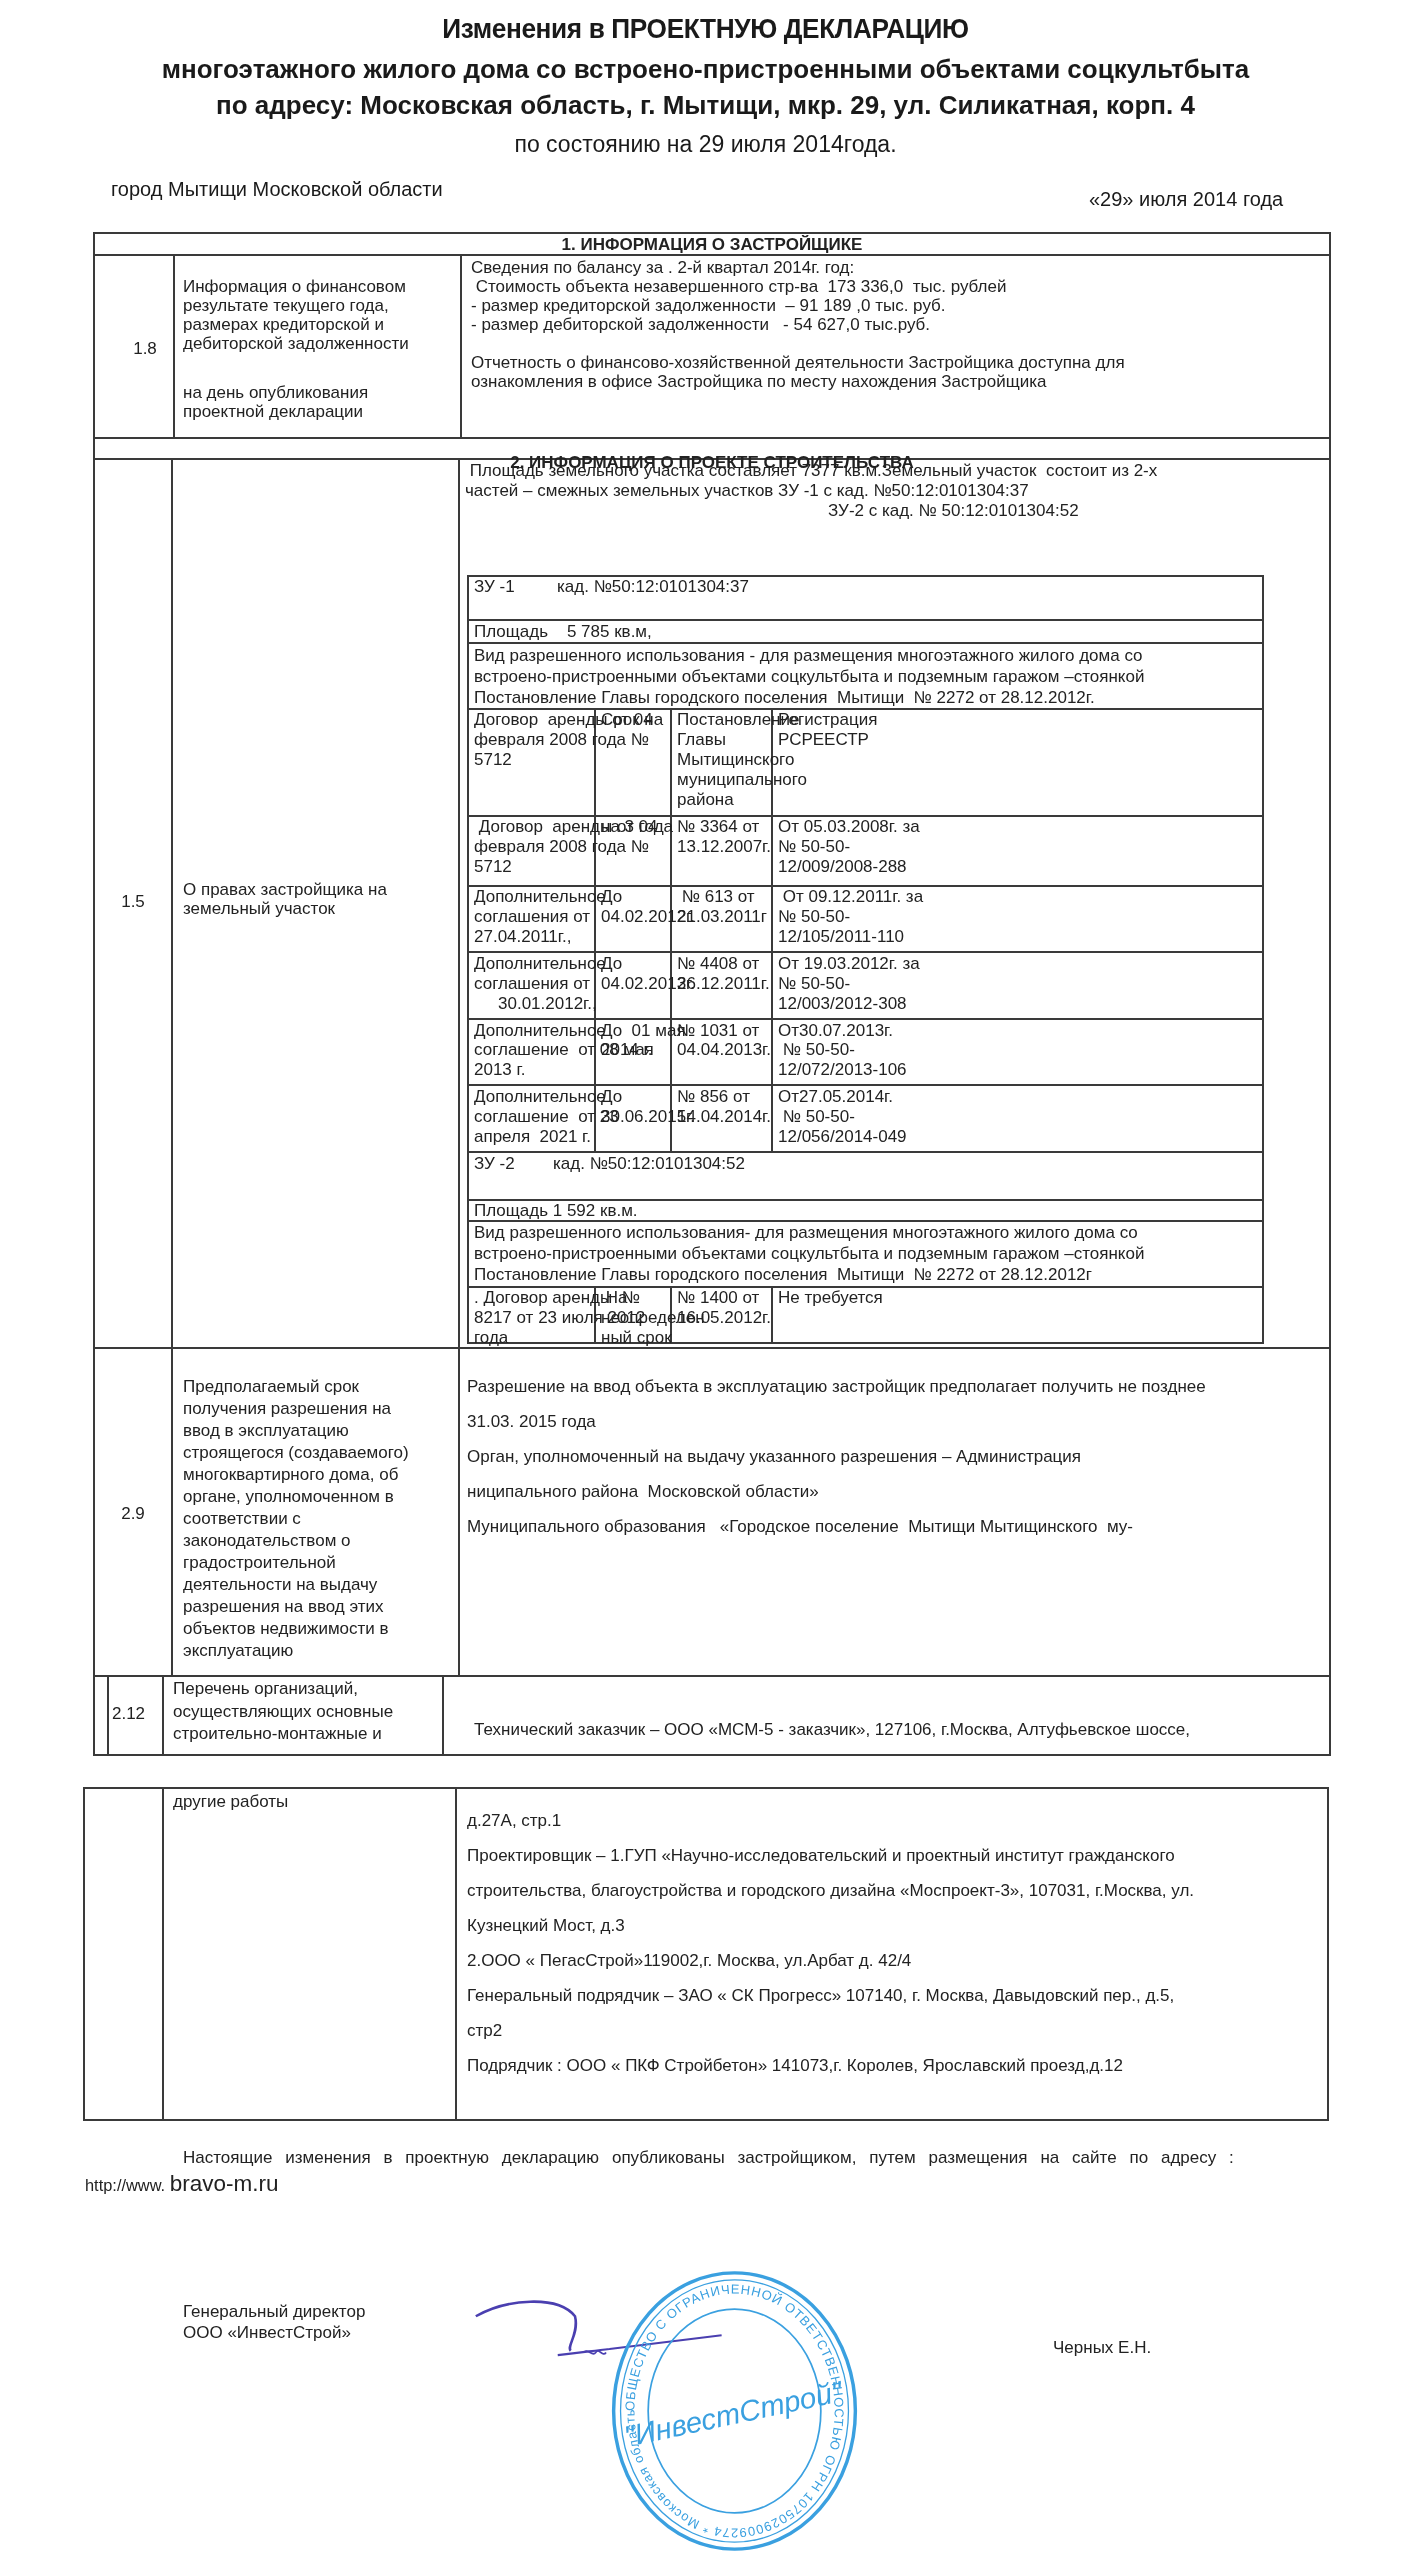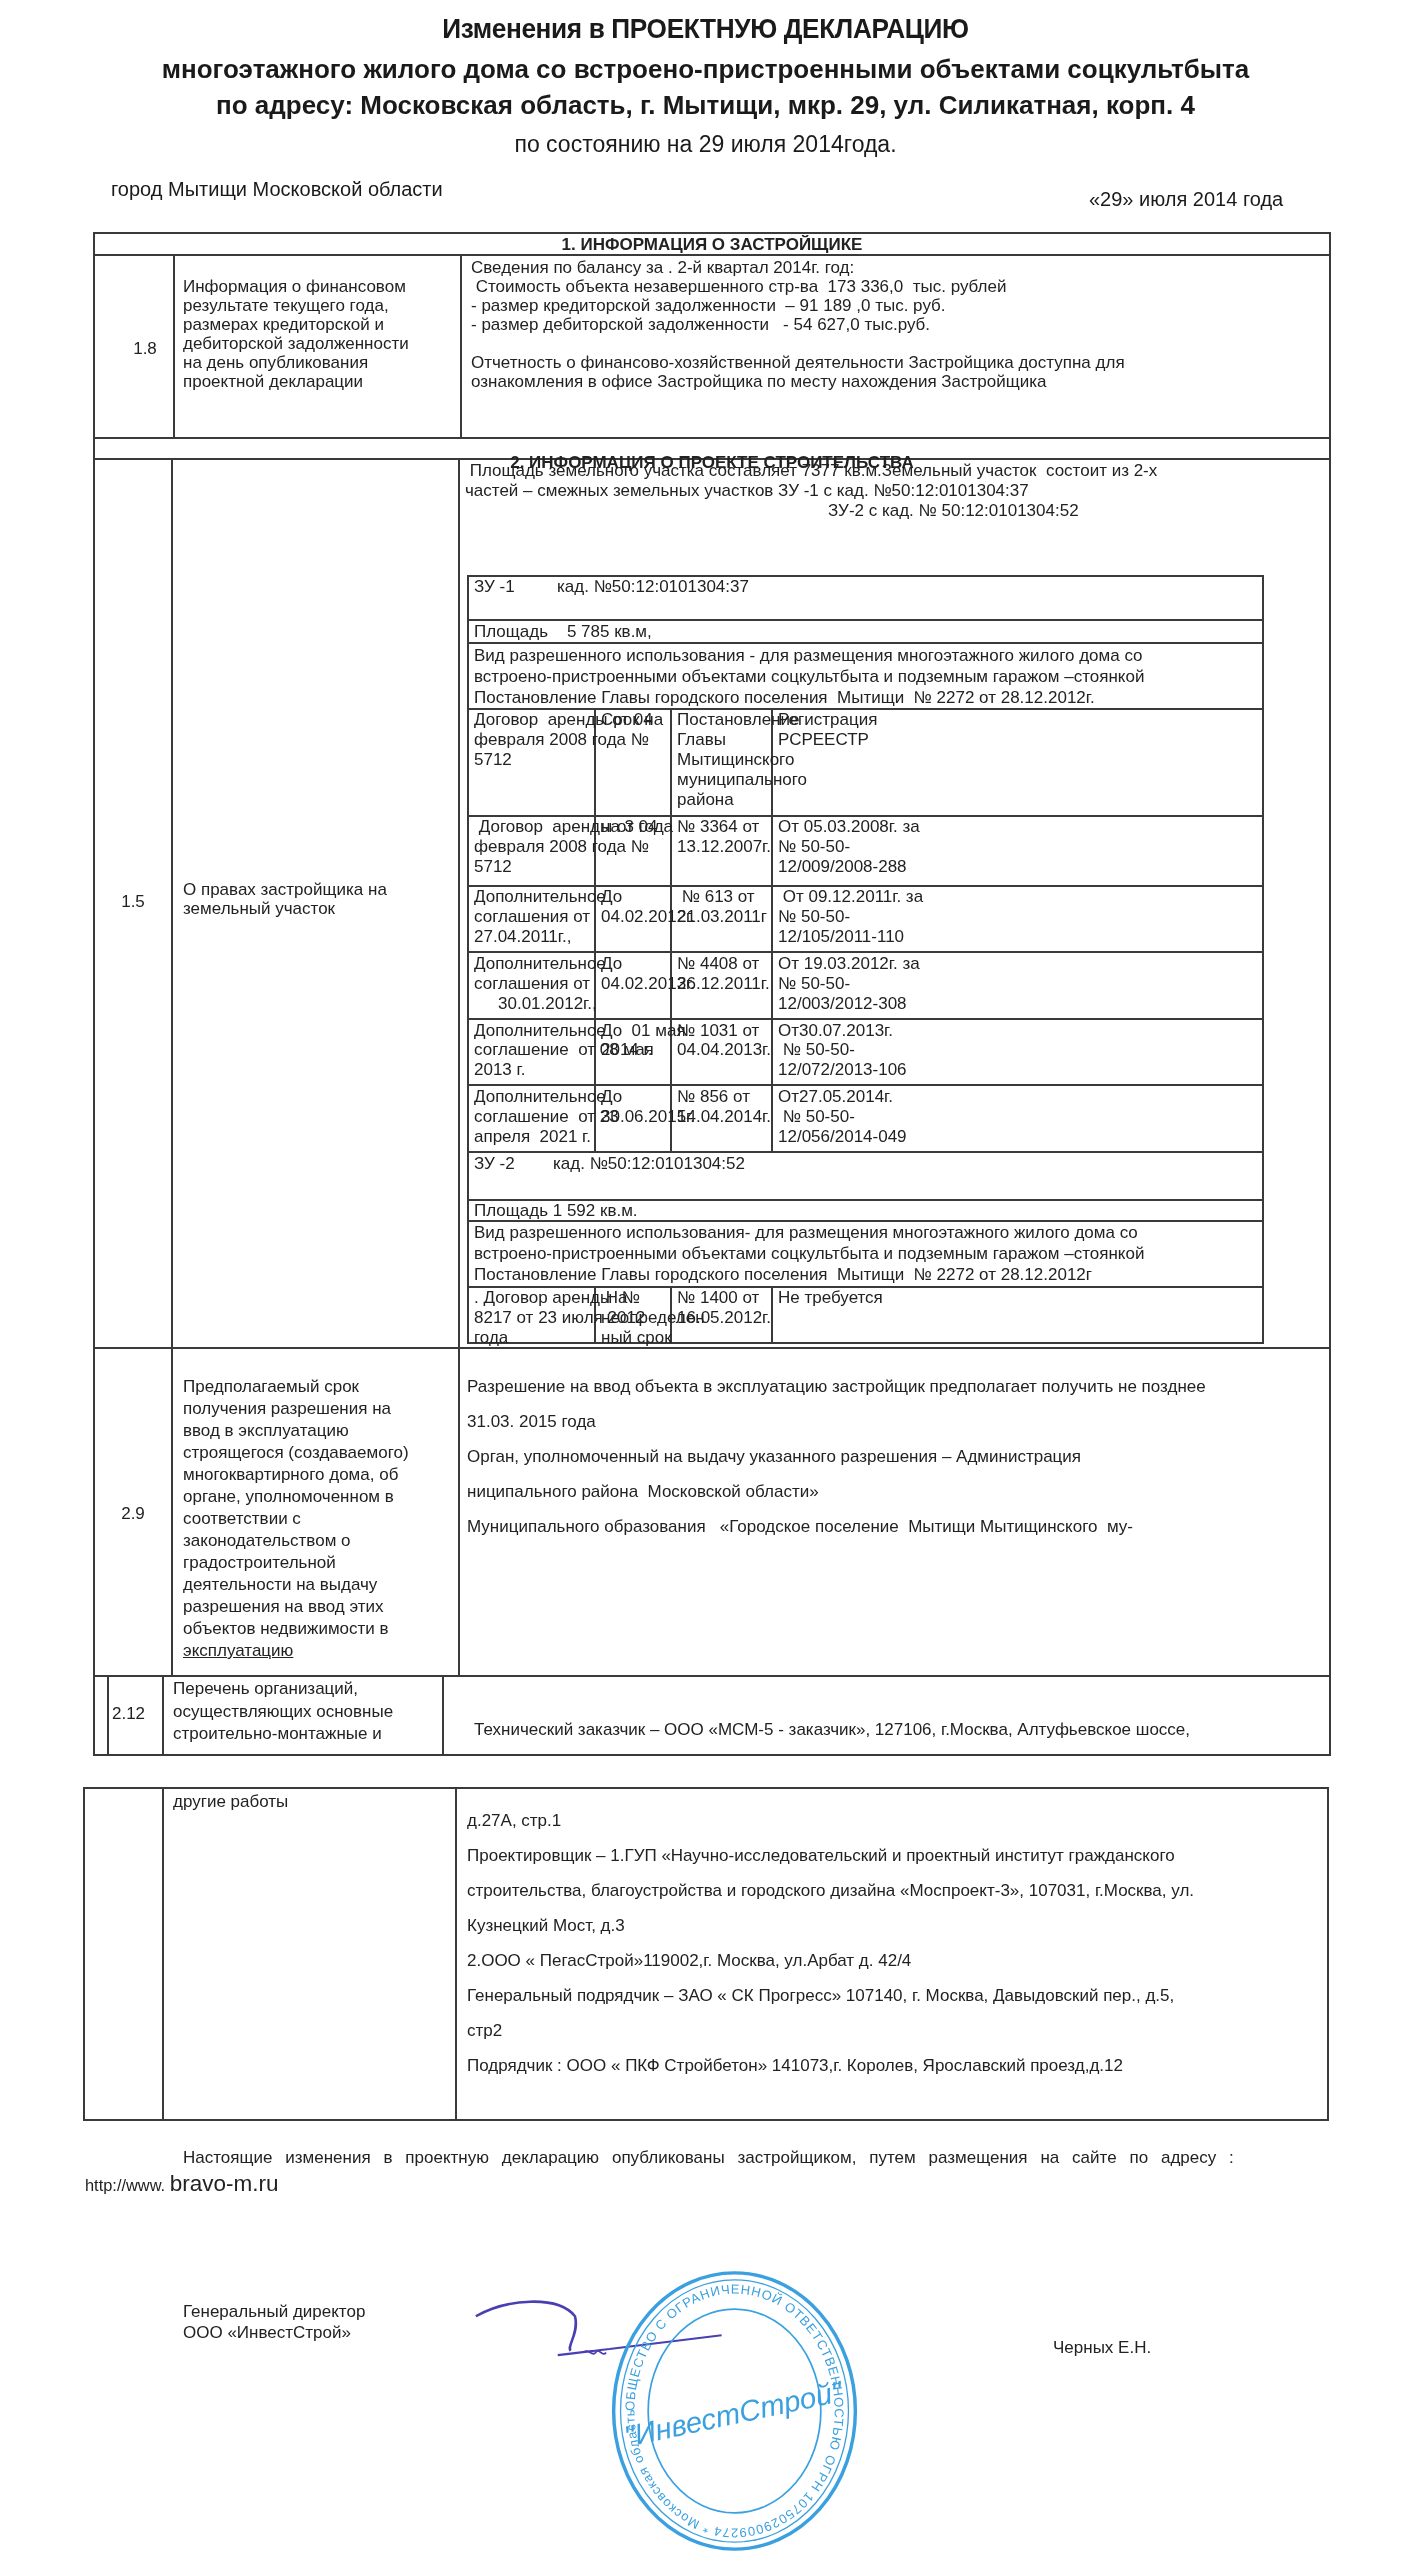--- a/index.html
+++ b/index.html
@@ -71,21 +71,21 @@
 <div class="line" style="left:162px;top:1675px;width:1.7px;height:81px;"></div>
 <div class="line" style="left:442px;top:1675px;width:1.7px;height:81px;"></div>
 
 <div class="txt bold center" style="left:95px;top:235px;width:1234px;">1. ИНФОРМАЦИЯ О ЗАСТРОЙЩИКЕ</div>
 <div class="txt center" style="left:95px;top:339px;width:100px;">1.8</div>
 <div style="position:absolute;left:183px;top:277px;">
   <div class="txt" style="position:static;">Информация о финансовом</div>
   <div class="txt" style="position:static;">результате текущего года,</div>
   <div class="txt" style="position:static;">размерах кредиторской и</div>
   <div class="txt" style="position:static;">дебиторской задолженности</div>
-  <div class="txt" style="position:static;">на день опубликования</div>
+  <div class="txt" style="position:static;margin-top:30px;">на день опубликования</div>
   <div class="txt" style="position:static;">проектной декларации</div>
 </div>
 <div style="position:absolute;left:471px;top:258px;">
   <div class="txt" style="position:static;">Сведения по балансу за . 2-й квартал 2014г. год:</div>
   <div class="txt" style="position:static;"> Стоимость объекта незавершенного стр-ва  173 336,0  тыс. рублей</div>
   <div class="txt" style="position:static;">- размер кредиторской задолженности  – 91 189 ,0 тыс. руб.</div>
   <div class="txt" style="position:static;">- размер дебиторской задолженности   - 54 627,0 тыс.руб.</div>
   <div class="txt" style="position:static;height:19px;"></div>
   <div class="txt" style="position:static;">Отчетность о финансово-хозяйственной деятельности Застройщика доступна для</div>
   <div class="txt" style="position:static;">ознакомления в офисе Застройщика по месту нахождения Застройщика</div>
@@ -230,21 +230,21 @@
   <div class="txt" style="position:static;line-height:22px;">ввод в эксплуатацию</div>
   <div class="txt" style="position:static;line-height:22px;">строящегося (создаваемого)</div>
   <div class="txt" style="position:static;line-height:22px;">многоквартирного дома, об</div>
   <div class="txt" style="position:static;line-height:22px;">органе, уполномоченном в</div>
   <div class="txt" style="position:static;line-height:22px;">соответствии с</div>
   <div class="txt" style="position:static;line-height:22px;">законодательством о</div>
   <div class="txt" style="position:static;line-height:22px;">градостроительной</div>
   <div class="txt" style="position:static;line-height:22px;">деятельности на выдачу</div>
   <div class="txt" style="position:static;line-height:22px;">разрешения на ввод этих</div>
   <div class="txt" style="position:static;line-height:22px;">объектов недвижимости в</div>
-  <div class="txt" style="position:static;line-height:22px;text-decoration:underline;">эксплуатацию</div>
+  <div class="txt" style="position:static;line-height:22px;">эксплуатацию</div>
 </div>
 <div style="position:absolute;left:467px;top:1369px;">
   <div class="txt" style="position:static;line-height:35px;text-align:right;">Разрешение на ввод объекта в эксплуатацию застройщик предполагает получить не позднее</div>
   <div class="txt" style="position:static;line-height:35px;">31.03. 2015 года</div>
   <div class="txt" style="position:static;line-height:35px;">Орган, уполномоченный на выдачу указанного разрешения – Администрация</div>
   <div class="txt" style="position:static;line-height:35px;">ниципального района  Московской области»</div>
   <div class="txt" style="position:static;line-height:35px;">Муниципального образования   «Городское поселение  Мытищи Мытищинского  му-</div>
 </div>
 
 <div class="txt center" style="left:95px;top:1704px;width:67px;">2.12</div>

